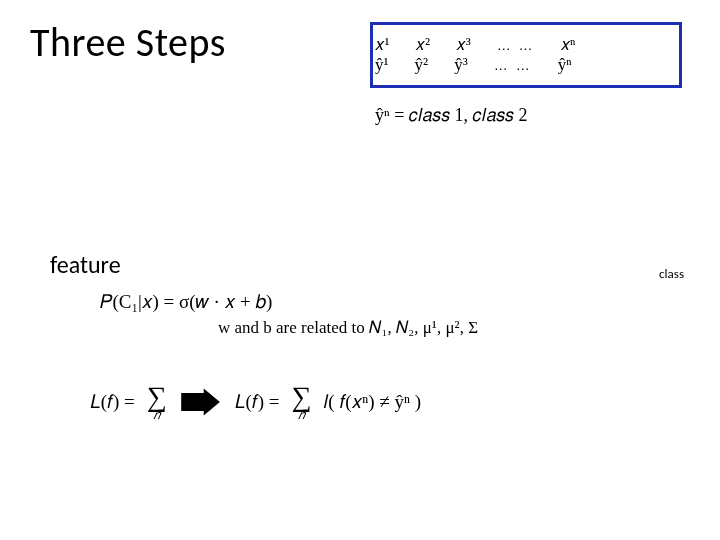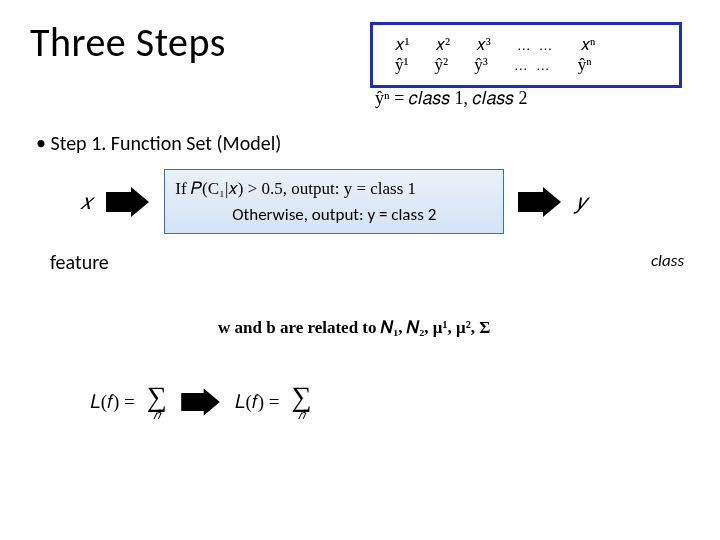--- a/index.html
+++ b/index.html
@@ -12,30 +12,30 @@
   .top-box {
     position: absolute;
     top: 22px;
     left: 370px;
     width: 312px;
     height: 66px;
     border: 3px solid #1d2fb3;
     display: flex;
     flex-direction: column;
     justify-content: center;
-    padding: 4px 22px;
+    padding: 4px 2px;
     font-family: "Cambria Math", "Times New Roman", serif;
     font-size: 17px;
   }
   .top-box .row { display: flex; align-items: center; gap: 26px; }
   .top-box .ell { letter-spacing: 2px; font-family: Arial, sans-serif; font-size: 14px; }
 
   .yhat-class {
     position: absolute;
-    top: 88px;
+    top: 105px;
     left: 375px;
     font-family: "Cambria Math", "Times New Roman", serif;
     font-size: 18px;
   }
 
   .bullet-list { margin-top: 64px; font-size: 20px; }
   .bullet-list .step { margin-left: 6px; margin-bottom: 6px; }
   .bullet-list .step::before { content: "• "; }
 
   .step1-row {
@@ -74,44 +74,42 @@
   }
   .rule-box .line1 { font-family: "Cambria Math", "Times New Roman", serif; }
   .rule-box .line2 { font-family: "Calibri", Arial, sans-serif; text-align: center; }
 
   .yvar { font-family: "Cambria Math", "Times New Roman", serif; font-size: 22px; font-style: italic; }
 
   .feature-label {
     position: absolute;
     top: 250px;
     left: 50px;
-    font-size: 20px;
+    font-size: 24px;
   }
   .class-label {
     position: absolute;
-    top: 250px;
+    top: 266px;
     right: 36px;
-    font-size: 17px;
-    font-style: italic;
+    font-size: 13px;
   }
 
   .sigma-eq {
     position: absolute;
     top: 291px;
     left: 100px;
     font-family: "Cambria Math", "Times New Roman", serif;
     font-size: 19px;
   }
   .relates {
     position: absolute;
     top: 318px;
     left: 218px;
     font-family: "Cambria Math", "Times New Roman", serif;
     font-size: 17px;
-    font-weight: bold;
   }
 
   .step2 { position: absolute; top: 352px; left: 36px; font-size: 20px; }
   .step2::before { content: "• "; }
 
   .loss-row {
     position: absolute;
     top: 384px;
     left: 90px;
     display: flex;
@@ -158,49 +156,37 @@
       <span>ŷ¹</span>
       <span>ŷ²</span>
       <span>ŷ³</span>
       <span class="ell">… …</span>
       <span>ŷⁿ</span>
     </div>
   </div>
 
   <div class="yhat-class">ŷⁿ = 𝑐𝑙𝑎𝑠𝑠 1, 𝑐𝑙𝑎𝑠𝑠 2</div>
 
-  <div class="bullet-list">
-    <div class="step">Step 1. Function Set (Model)</div>
-
-    <div class="step1-row">
-      <span class="xvar">𝑥</span>
-      <span class="arrow-block"></span>
-      <div class="rule-box">
-        <div class="line1">If 𝑃(C₁|𝑥) &gt; 0.5, output: y = class 1</div>
-        <div class="line2">Otherwise, output: y = class 2</div>
-      </div>
-      <span class="arrow-block"></span>
-      <span class="yvar">𝑦</span>
-    </div>
-  </div>
 
   <div class="feature-label">feature</div>
   <div class="class-label">class</div>
 
+  <div class="sigma-eq">𝑃(C₁|𝑥) = σ(𝑤 · 𝑥 + 𝑏)</div>
   <div class="relates">w and b are related to 𝑁₁, 𝑁₂, μ¹, μ², Σ</div>
 
 
   <div class="loss-row">
     <span>𝐿(𝑓) = </span>
     <span class="summation">
       <span>∑</span>
       <span class="idx">𝑛</span>
     </span>
     <span class="arrow-block" style="transform:scale(0.9);"></span>
     <span>𝐿(𝑓) = </span>
     <span class="summation">
       <span>∑</span>
       <span class="idx">𝑛</span>
     </span>
+    <span> 𝑙( 𝑓(𝑥ⁿ) ≠ ŷⁿ )</span>
   </div>
 
 
 </div>
 
 </body></html>

